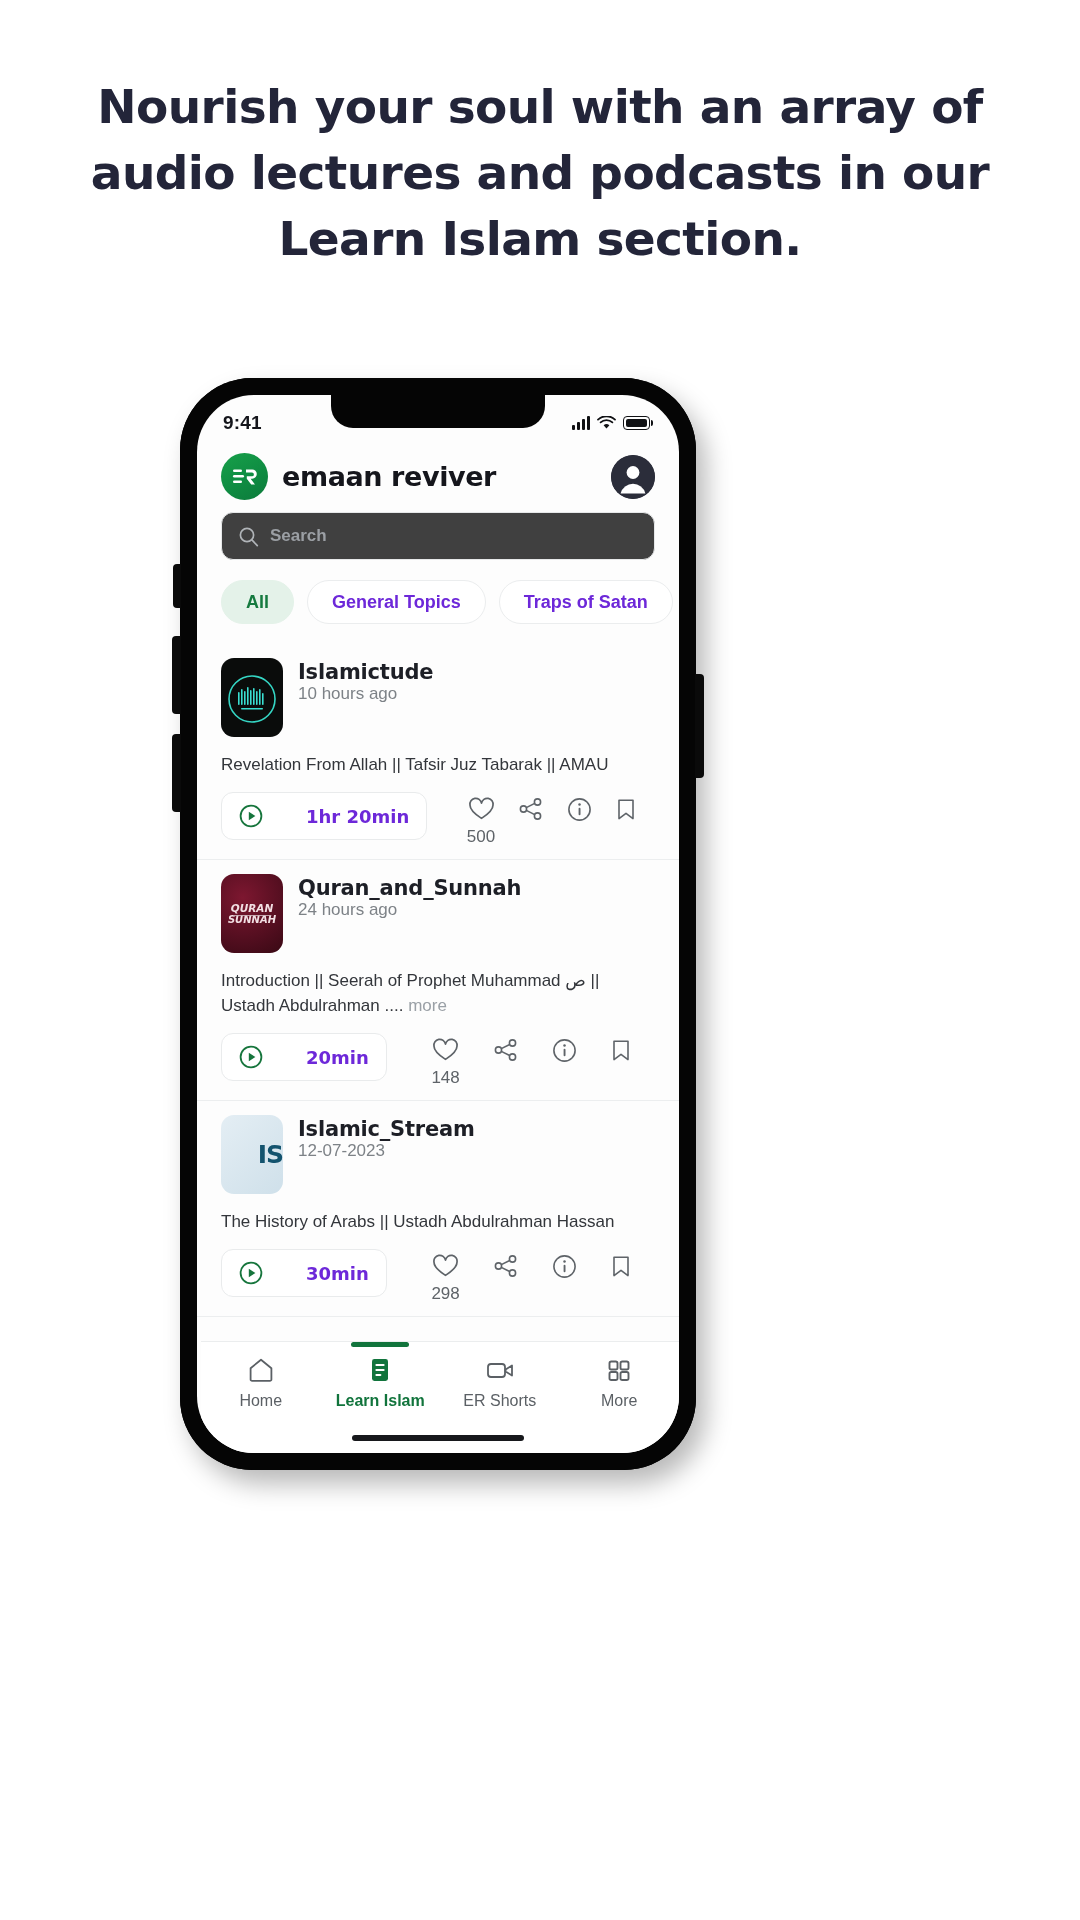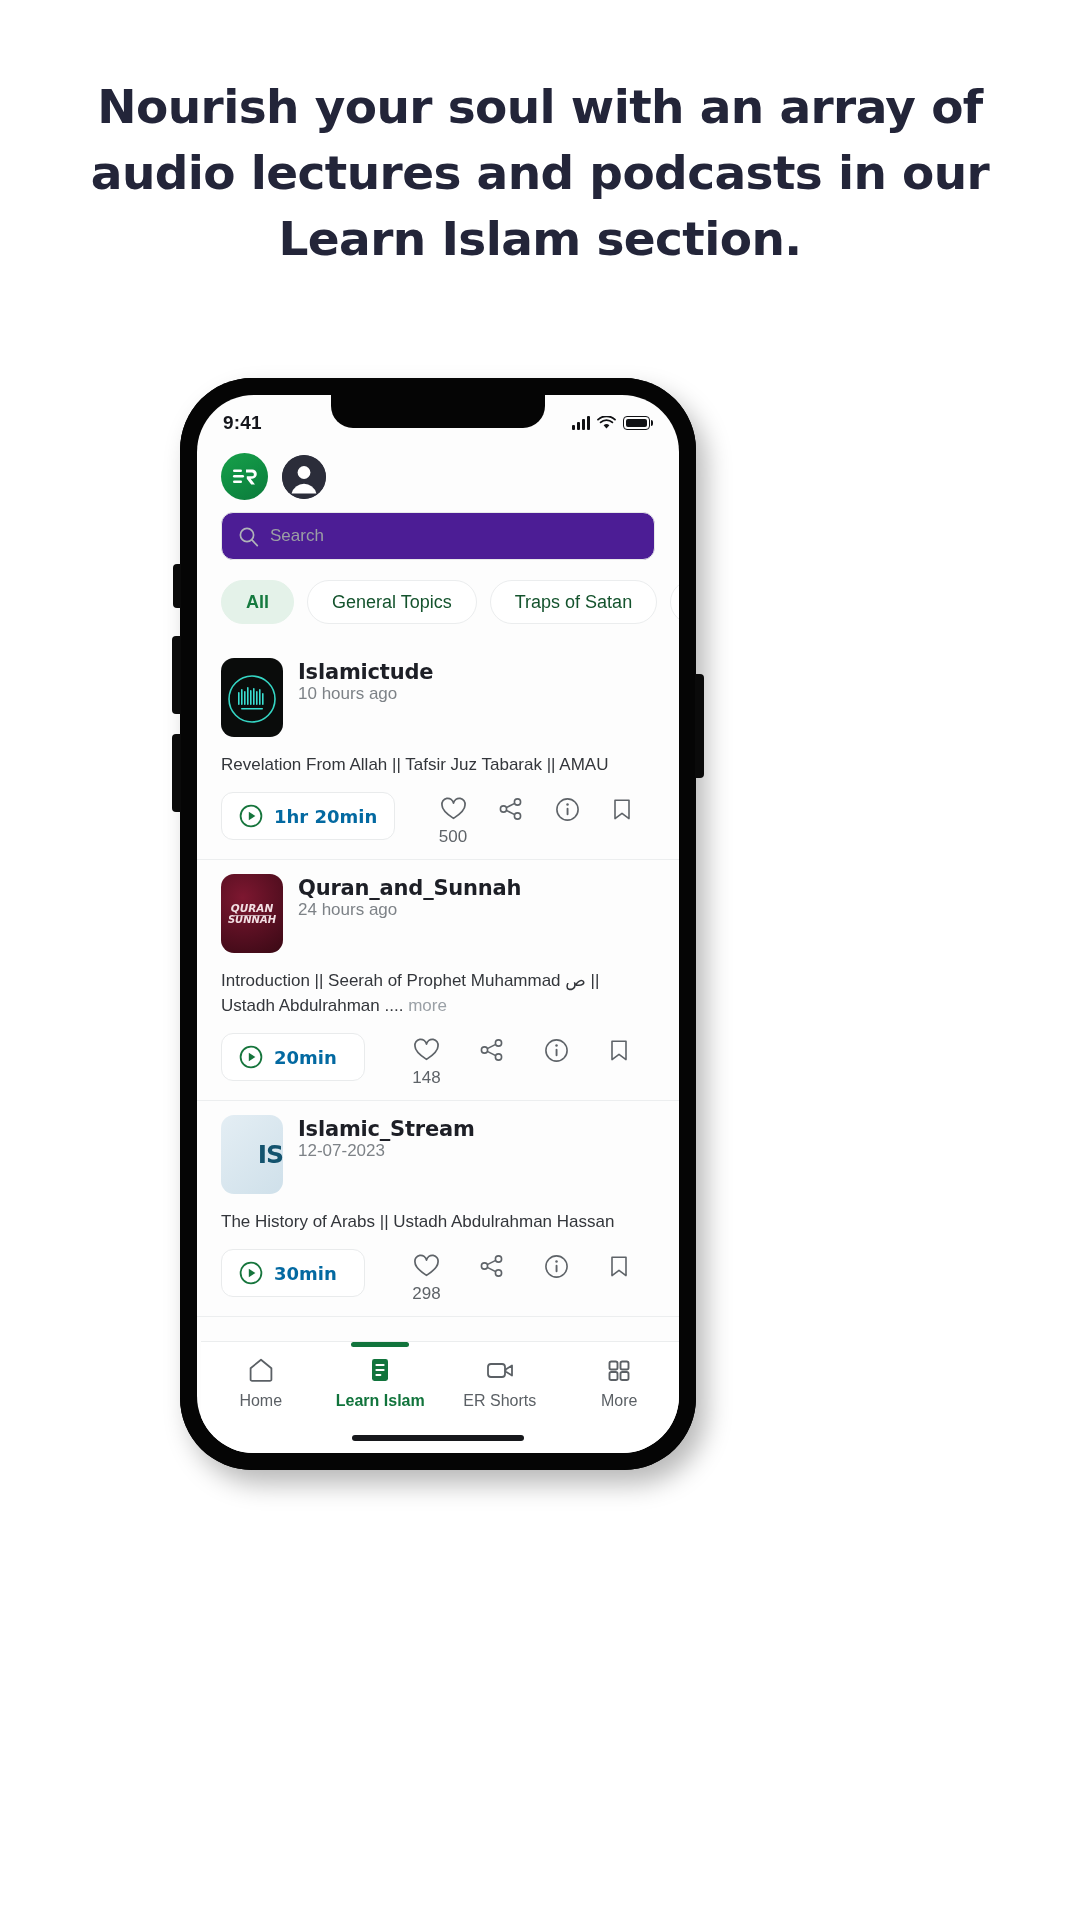--- a/index.html
+++ b/index.html
@@ -143,25 +143,26 @@
     overflow: hidden;
     flex: none;
   }
 
   
   .search-wrap { padding: 0 24px; }
   .search {
     height: 48px;
     border: 1.5px solid #e6e8e9;
     border-radius: 12px;
-    background: #4c1d95;
+    background: #404040;
     display: flex;
     align-items: center;
     gap: 11px;
     padding: 0 16px;
+    font-weight: bold;
   }
   .search-text {
     font-size: 17px;
     color: #9b9fa4;
   }
 
   
   .chips {
     display: flex;
     gap: 13px;
@@ -172,22 +173,23 @@
   .chip {
     height: 44px;
     border-radius: 23px;
     border: 1.5px solid #ebedee;
     background: #fff;
     display: inline-flex;
     align-items: center;
     justify-content: center;
     padding: 0 24px;
     font-size: 18px;
-    color: #14532d;
+    color: #6d28d9;
     flex: none;
+    font-weight: bold;
   }
   .chip.active {
     background: #e4f2e9;
     border-color: #e4f2e9;
     color: #157a3f;
     font-weight: 600;
   }
 
   
   .feed { padding: 0; }
@@ -249,22 +251,23 @@
     background: #fff;
     display: inline-flex;
     align-items: center;
     gap: 11px;
     padding: 0 17px;
     flex: none;
   }
   .dur-text {
     font-size: 18px;
     font-weight: 700;
-    color: #0369a1;
+    color: #6d28d9;
     font-family: "DejaVu Sans", sans-serif;
+    margin-left: 32px;
   }
   .act-group {
     display: flex;
     flex: 1;
     justify-content: space-around;
     align-items: flex-start;
     padding: 0 6px 0 28px;
   }
   .act {
     display: flex;
@@ -370,20 +373,21 @@
 
     <div class="app-header">
       <div class="logo">
         <svg width="26" height="20" viewBox="0 0 26 20">
           <rect x="1" y="2.5" width="9" height="2.6" rx="1.3" fill="#fff"></rect>
           <rect x="1" y="8.0" width="11" height="2.6" rx="1.3" fill="#fff"></rect>
           <rect x="1" y="13.5" width="9" height="2.6" rx="1.3" fill="#fff"></rect>
           <path d="M14 2.5 h6.2 a4.6 4.6 0 0 1 0 9.2 h-1.6 l4.4 5.8 h-3.8 l-4.4 -5.8 V9.3 h5.2 a1.9 1.9 0 0 0 0 -3.8 H14 Z" fill="#fff"></path>
         </svg>
       </div>
+      <div class="brand">emaan reviver</div>
       <div class="avatar">
         <svg width="44" height="44" viewBox="0 0 44 44">
           <circle cx="22" cy="22" r="22" fill="#2b2d3a"></circle>
           <circle cx="22" cy="17.5" r="6.4" fill="#ffffff"></circle>
           <path d="M9.6 38.5 a12.8 12.8 0 0 1 24.8 0 Z" fill="#ffffff"></path>
         </svg>
       </div>
     </div>
 
     <div class="search-wrap">

